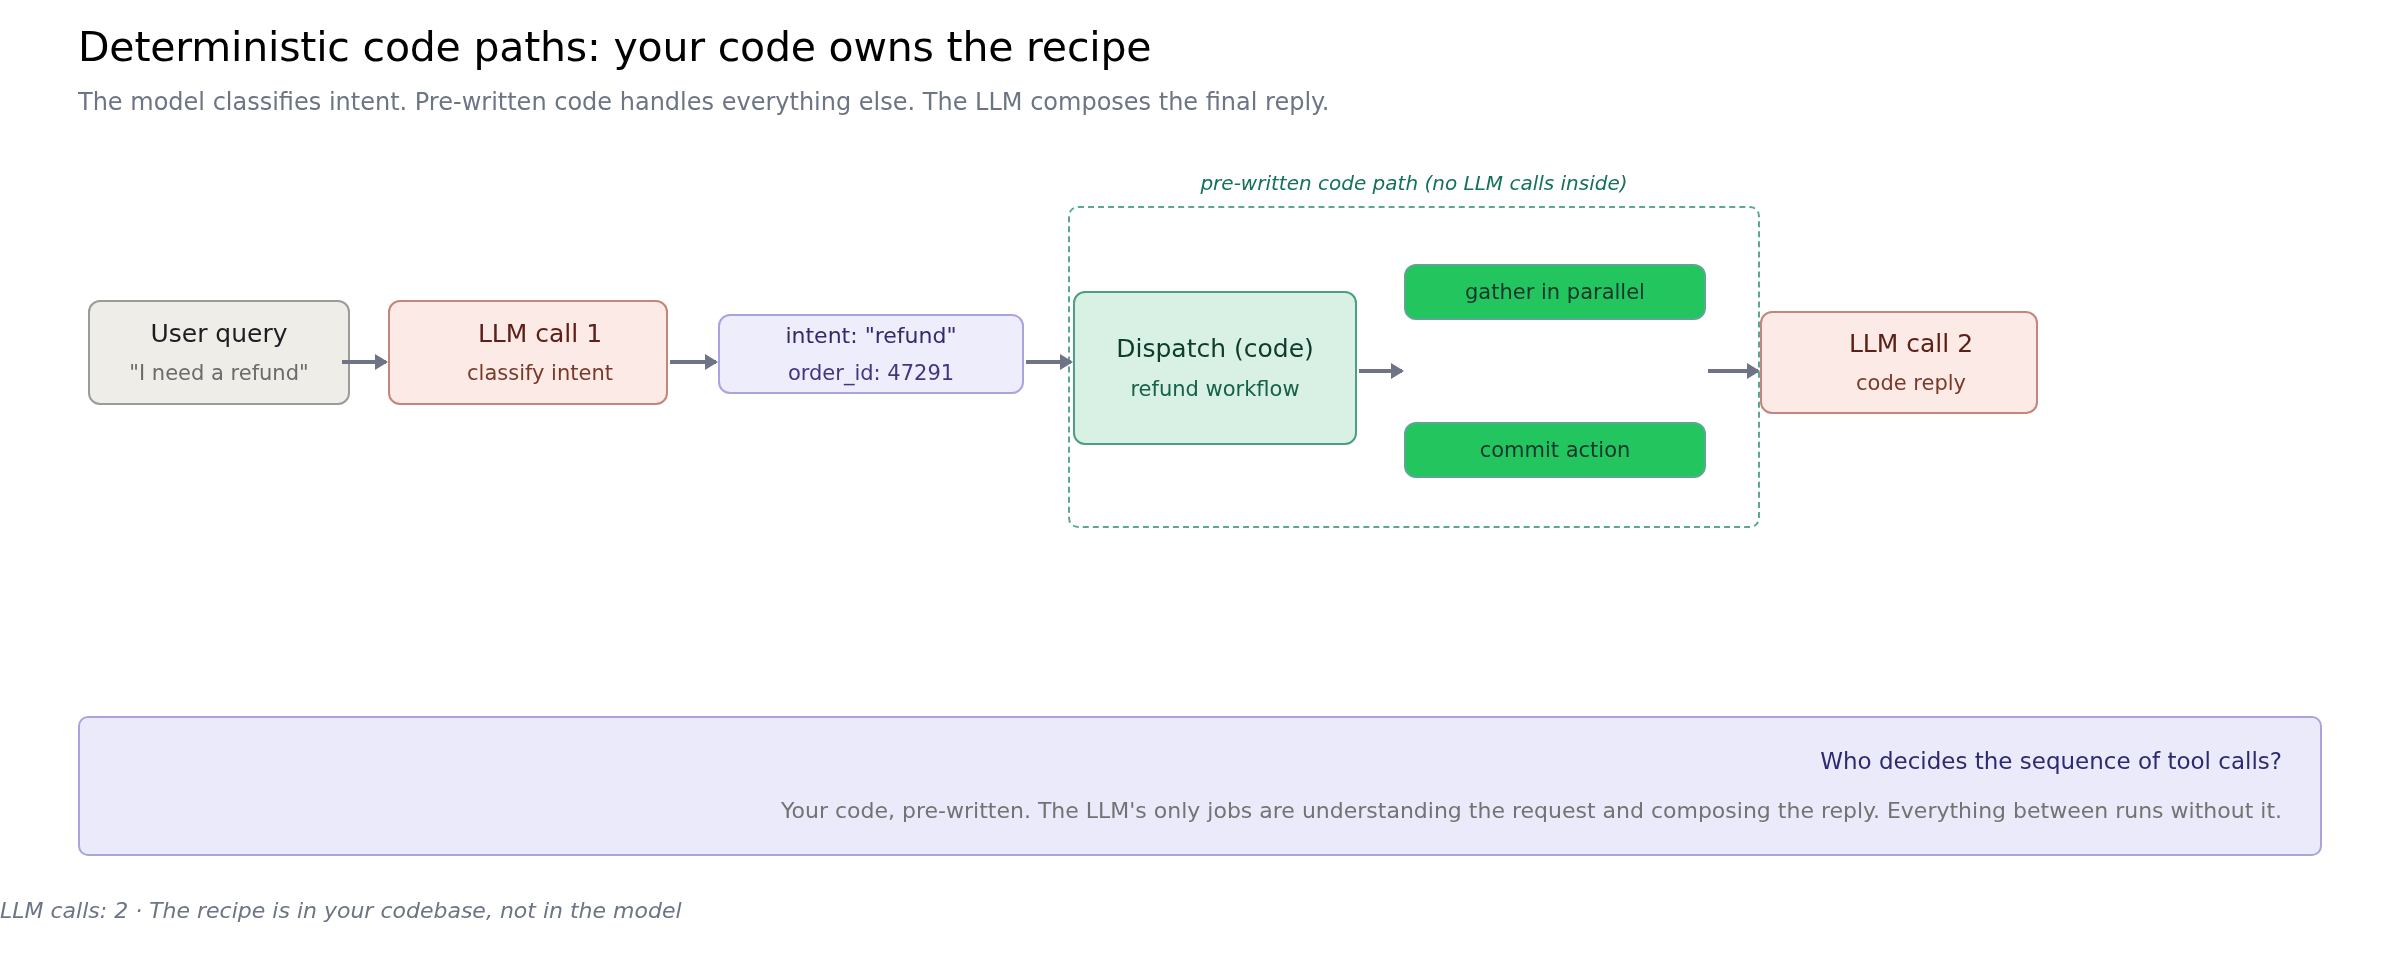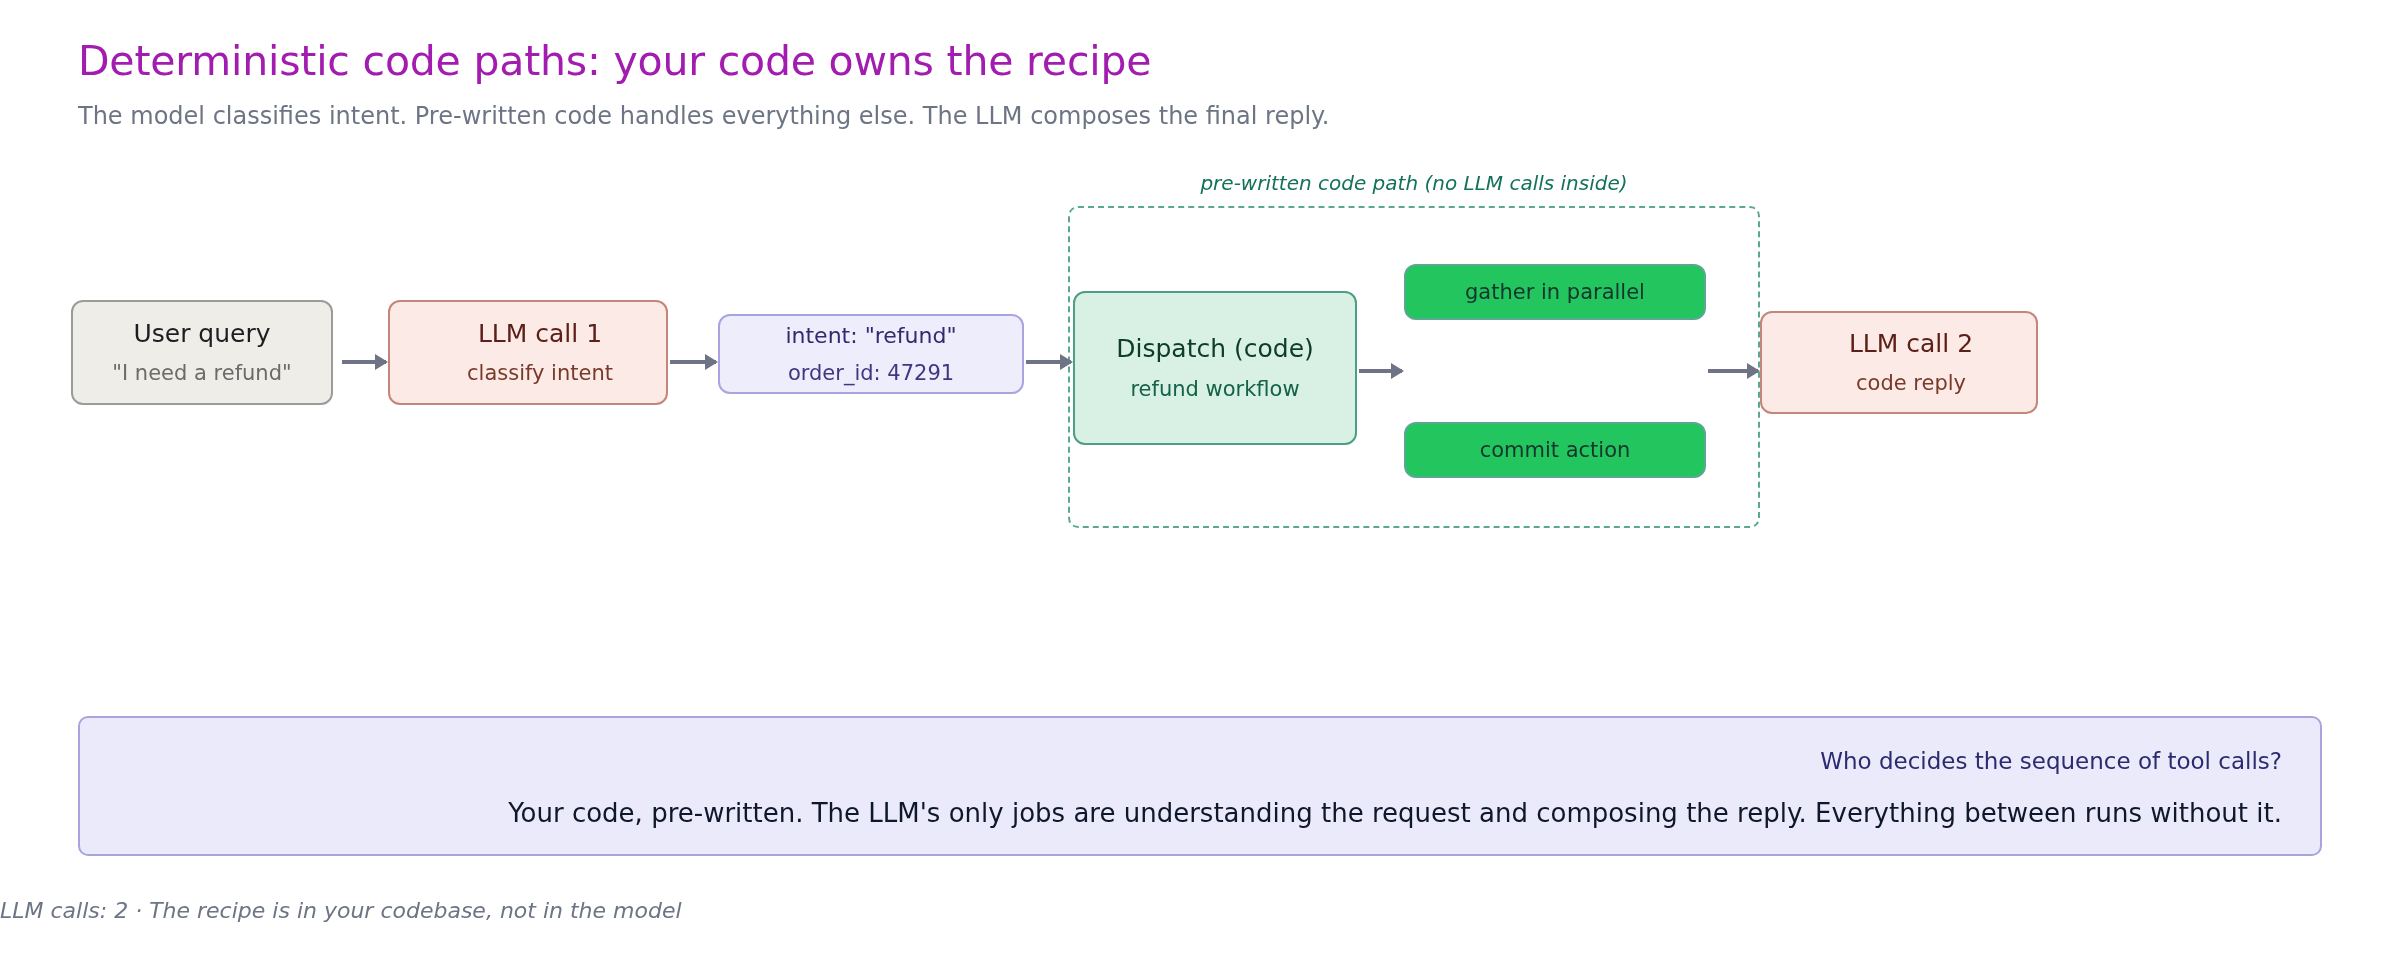--- a/index.html
+++ b/index.html
@@ -18,25 +18,24 @@
   
   #header {
     position: absolute;
     left: 78px;
     top: 24px;
     width: 2240px;
   }
   #page-title {
     font-size: 41px;
     font-weight: 400;
-    color: #a21caf;
+    color: #000000;
     letter-spacing: -0.2px;
     line-height: 1.15;
     white-space: nowrap;
-    margin-top: 14px;
   }
   #page-subtitle {
     margin-top: 17px;
     font-size: 24px;
     font-weight: 400;
     color: #6d7585;
     line-height: 1.2;
     white-space: nowrap;
   }
 
@@ -111,21 +110,21 @@
   .n-data .node-sub   { color: #3f3780; font-size: 21px; }
 
   .n-code { background: #d9f0e5; border-color: #4f9d84; }
   .n-code .node-title { color: #0d3b2c; }
   .n-code .node-sub   { color: #15624a; }
 
   .n-step { background: #22c55e; border-color: #5aa891; text-align: right; }
   .n-step .node-title { color: #15362c; }
 
   
-  #node-user-query { left: 71px;   top: 300px; width: 262px; height: 105px; }
+  #node-user-query { left: 88px;   top: 300px; width: 262px; height: 105px; }
   #node-llm-1      { left: 388px;  top: 300px; width: 280px; height: 105px; }
   #node-intent     { left: 718px;  top: 314px; width: 306px; height: 80px;  }
   #node-dispatch   { left: 1073px; top: 291px; width: 284px; height: 154px; }
   #step-gather     { left: 1404px; top: 264px; width: 302px; height: 56px;  }
   #step-validate   { left: 1404px; top: 343px; width: 302px; height: 56px;  }
   #step-commit     { left: 1404px; top: 422px; width: 302px; height: 56px;  }
   #node-llm-2      { left: 1760px; top: 311px; width: 278px; height: 103px; }
 
   
   .arrow { height: 4px; background: #6e7385; }
@@ -160,22 +159,22 @@
     padding: 30px 38px;
     text-align: right;
   }
   #callout-question {
     font-size: 23px;
     color: #2c2b6e;
     line-height: 1.2;
   }
   #callout-answer {
     margin-top: 22px;
-    font-size: 26px;
-    color: #0f172a;
+    font-size: 22px;
+    color: #737373;
     line-height: 1.2;
   }
 
   
   #footer {
     position: absolute;
     left: 0;
     top: 898px;
     width: 2400px;
     font-size: 22px;

